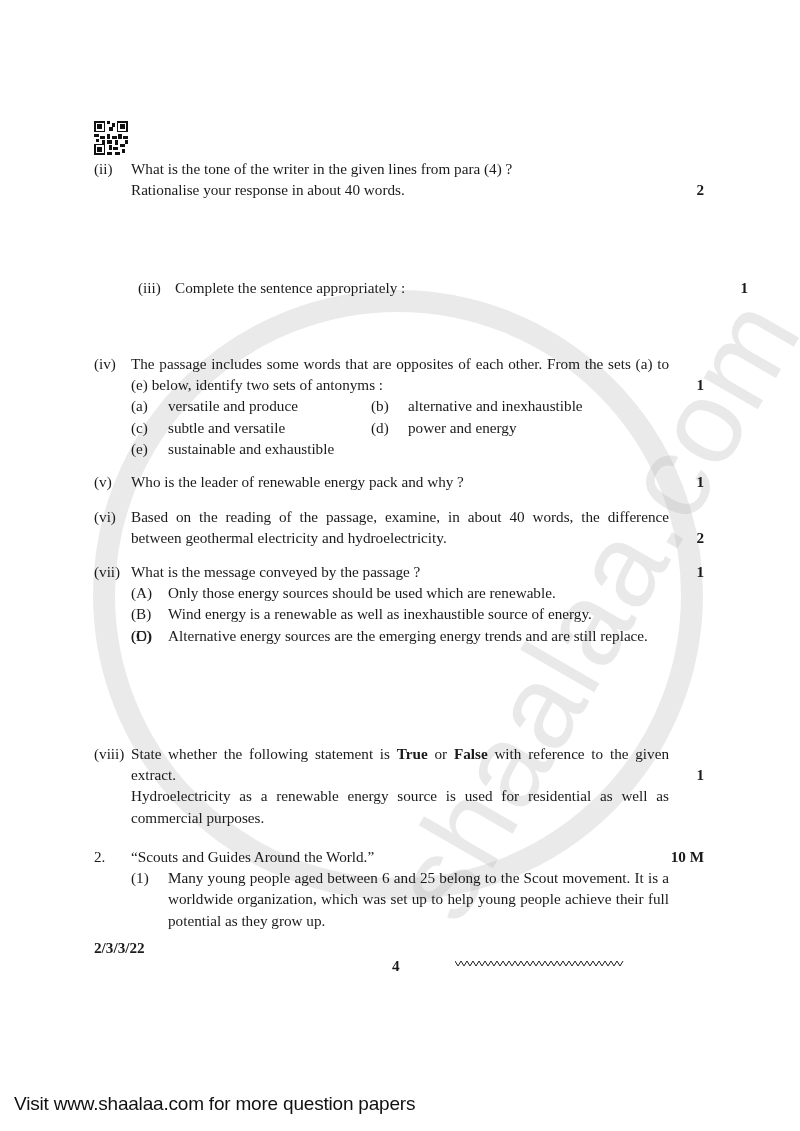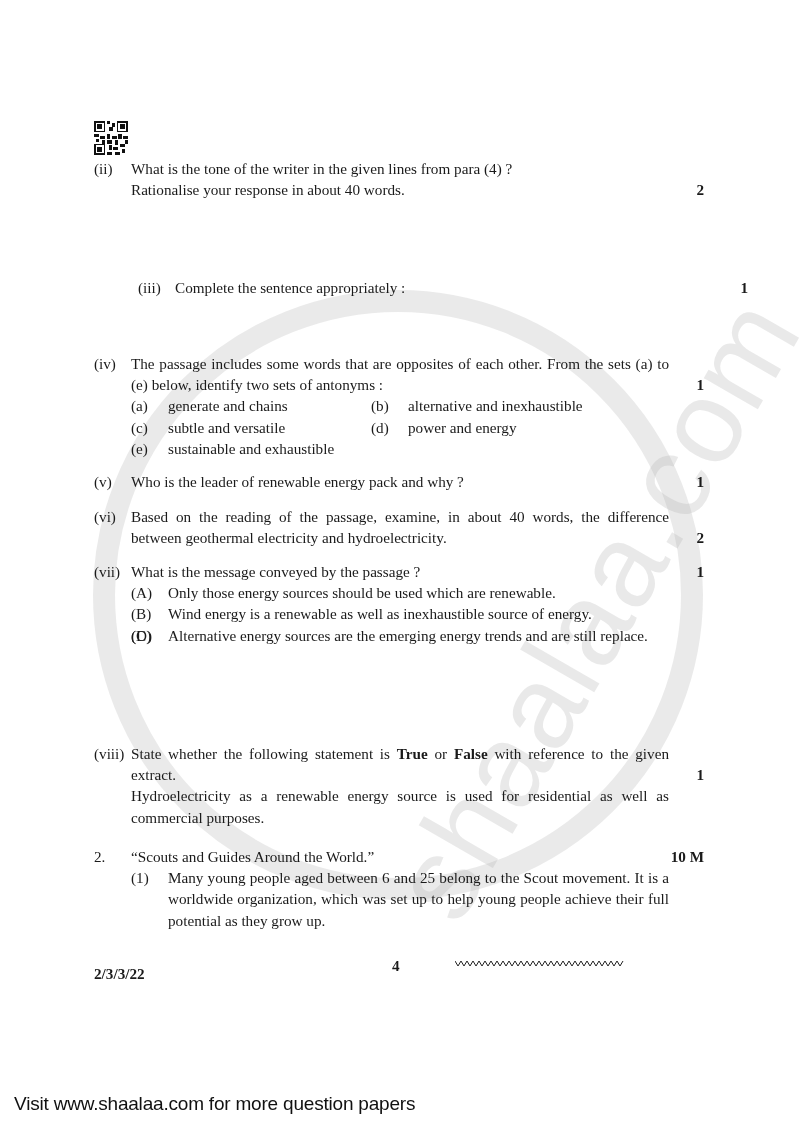--- a/index.html
+++ b/index.html
@@ -15,21 +15,21 @@
   .opt { position: relative; padding-left: 37px; }
   .opt .lbl { position: absolute; left: 0; top: 0; }
   .grid2 { display: grid; grid-template-columns: 240px 298px; }
   .grid2 .cell { position: relative; padding-left: 37px; }
   .grid2 .cell .lbl { position: absolute; left: 0; top: 0; }
   .qr { position: absolute; left: 94px; top: 121px; width: 34px; height: 34px; }
   .watermark { position: absolute; left: 93px; top: 290px; width: 610px; height: 610px;
                border: 22px solid rgba(180,180,180,0.28); border-radius: 50%; box-sizing: border-box; pointer-events: none; }
   .wm-text { position: absolute; left: 250px; top: 540px; transform: rotate(-60deg); font-family: "Liberation Sans", sans-serif;
              font-size: 118px; color: rgba(175,175,175,0.28); letter-spacing: 2px; pointer-events: none; white-space: nowrap; }
-  .footer-code { position: absolute; left: 94px; top: 963px; font-weight: bold; font-family: Liberation Serif, serif; }
+  .footer-code { position: absolute; left: 94px; top: 937px; font-weight: bold; font-family: Liberation Serif, serif; }
   .footer-page { position: absolute; left: 392px; top: 955px; font-weight: bold; }
   .footer-wave { position: absolute; left: 455px; top: 958px; }
   .visit { position: absolute; left: 14px; top: 1093px; font-family: "Liberation Sans", sans-serif; font-size: 19px; color: #111; letter-spacing: -0.2px; }
   .underline-blank { display: inline-block; width: 50px; border-bottom: 1px solid #222; height: 12px; vertical-align: baseline; }
 </style>
 </head>
 <body>
 
 <div class="page">
 
@@ -84,21 +84,21 @@
       <p>Complete the sentence appropriately :</p>
     </div>
     <span class="marks" style="top:0;">1</span>
   </div>
 
   <div class="q txt" style="top:353px;">
     <span class="qnum">(iv)</span>
     <div class="qbody">
       <p>The passage includes some words that are opposites of each other. From the sets (a) to (e) below, identify two sets of antonyms :</p>
       <div class="grid2">
-        <div class="cell"><span class="lbl">(a)</span><span>generate and chains</span></div>
+        <div class="cell"><span class="lbl">(a)</span><span>versatile and produce</span></div>
         <div class="cell"><span class="lbl">(b)</span><span>alternative and inexhaustible</span></div>
         <div class="cell"><span class="lbl">(c)</span><span>subtle and versatile</span></div>
         <div class="cell"><span class="lbl">(d)</span><span>power and energy</span></div>
         <div class="cell"><span class="lbl">(e)</span><span>sustainable and exhaustible</span></div>
       </div>
     </div>
     <span class="marks" style="top:21px;">1</span>
   </div>
 
   <div class="q txt" style="top:471px;">

